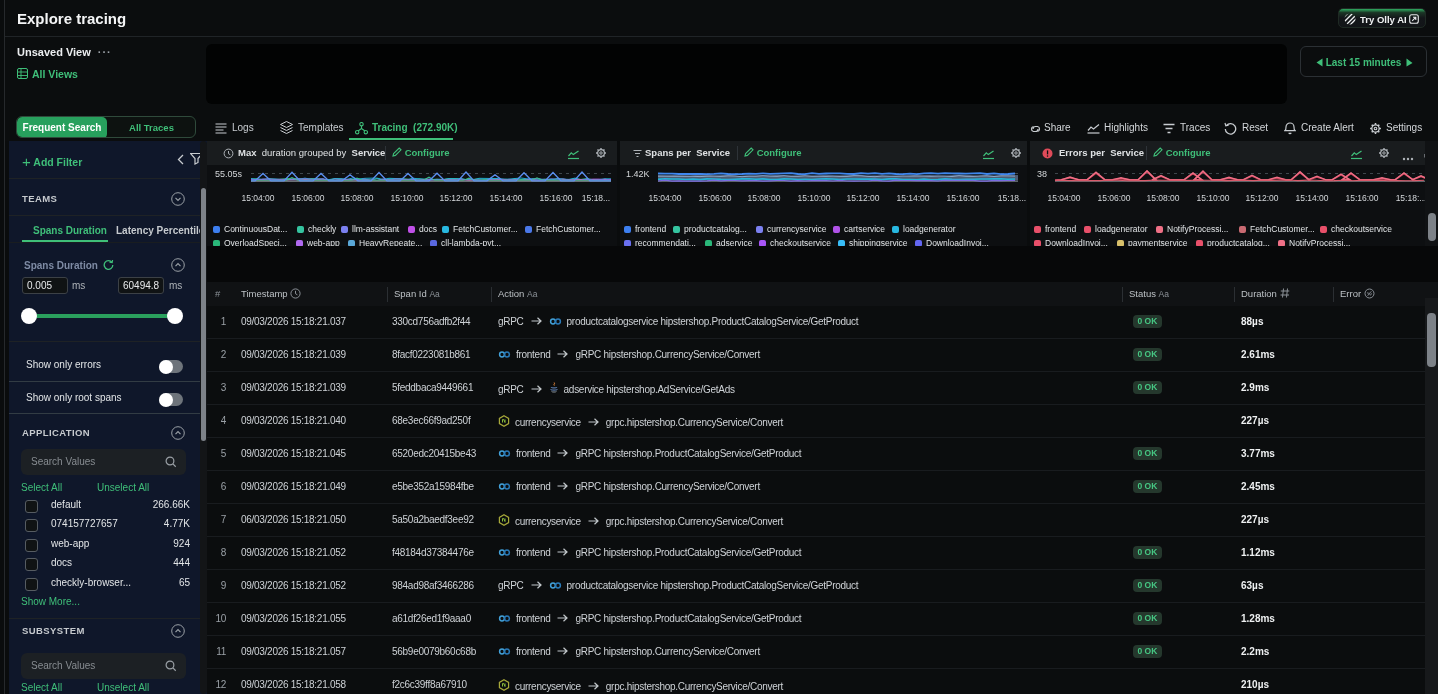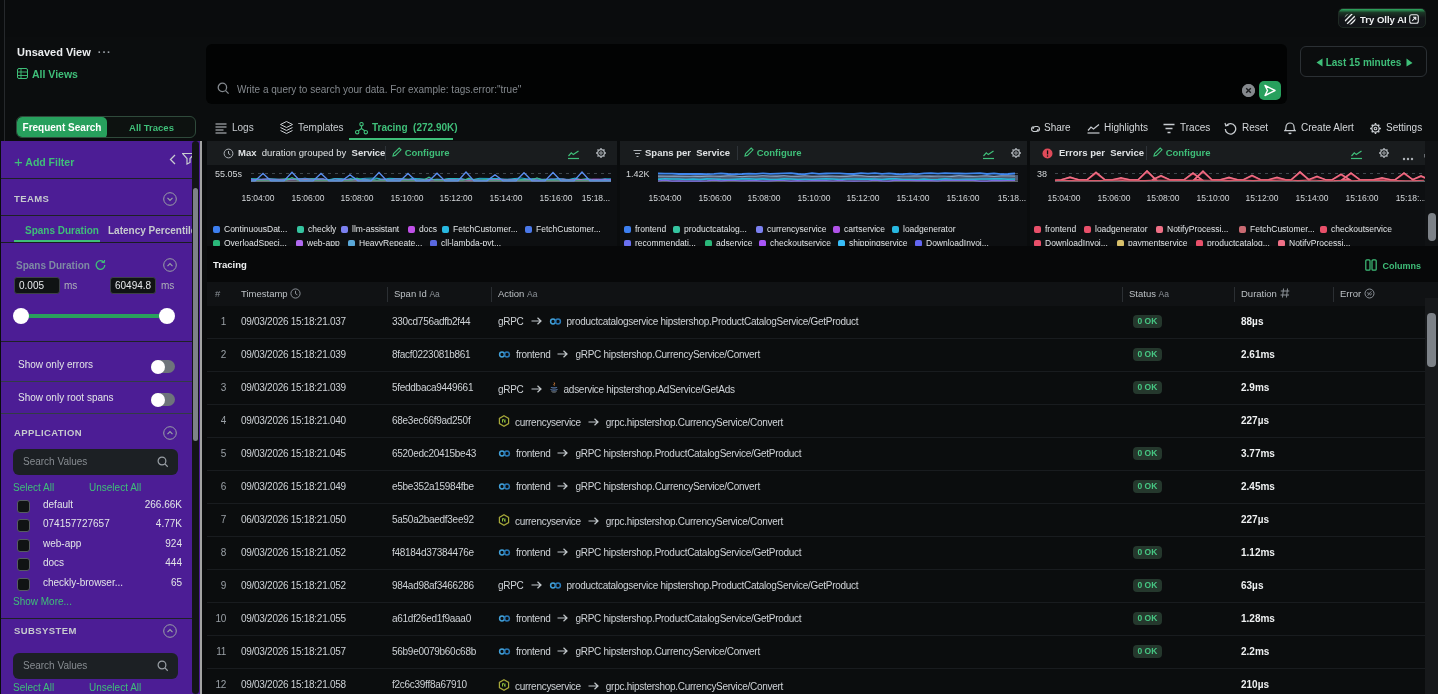--- a/index.html
+++ b/index.html
@@ -38,21 +38,21 @@
 
 #row3 { left:5px; top:110px; width:1433px; height:31px; background:#0b0d0e; }
 .segm { position:absolute; left:11px; top:6px; width:180px; height:22px; border:1px solid #2f4a3b; border-radius:6px; background:#0d1210; overflow:hidden; }
 .segm .a { position:absolute; left:0; top:0; width:90px; height:22px; background:#27a05d; border-radius:5px; color:#fff; font-size:10px; font-weight:bold; text-align:center; line-height:21px; }
 .segm .b { position:absolute; left:90px; top:0; width:89px; height:22px; color:#3fbf79; font-size:9.5px; font-weight:bold; text-align:center; line-height:21px; }
 .tb { position:absolute; top:12px; font-size:10px; color:#c8ccd0; }
 .tb.active { color:#3fbf79; font-weight:bold; }
 .tbu { position:absolute; left:344px; top:28px; width:104px; height:2px; background:#3fbf79; }
 .tool { position:absolute; top:12px; font-size:10px; color:#d4d7da; }
 
-#sidebar { left:1px; top:141px; width:201px; height:553px; background:#4c1d95; border-right:2px solid #a3a3a3; }
+#sidebar { left:9px; top:141px; width:201px; height:553px; background:#0f172a; border-right:2px solid #a3a3a3; }
 #sidebar .sb-scroll { position:absolute; left:191px; top:0px; width:7px; height:553px; background:#131517; border-radius:4px; }
 #sidebar .sb-thumb { position:absolute; left:192px; top:47px; width:5px; height:253px; background:#7d8288; border-radius:3px; }
 .addfilter { position:absolute; left:13px; top:12px; font-size:10.5px; font-weight:bold; color:#3fbf79; }
 .hr { position:absolute; left:0; width:191px; height:1px; background:#1e2225; }
 .sechdr { position:absolute; left:13px; font-size:9.5px; font-weight:bold; color:#c6cace; letter-spacing:0.4px; }
 .ftab1 { position:absolute; left:24px; top:84px; color:#3fbf79; font-size:10px; font-weight:bold; }
 .ftab2x { position:absolute; left:107px; top:84px; color:#c6cace; font-size:10px; font-weight:bold; }
 .ftabu { position:absolute; left:13px; top:99px; width:86px; height:2px; background:#3fbf79; }
 .sdlabel { position:absolute; left:15px; top:118px; font-size:10px; font-weight:bold; color:#7e8ba4; }
 .msbox { position:absolute; top:136px; width:46px; height:17px; border:1px solid #3c4146; border-radius:3px; background:#101314; color:#e8eaec; font-size:10px; line-height:15px; padding-left:4px; }
@@ -94,44 +94,30 @@
 .badge { position:absolute; left:926px; top:9px; height:13px; padding:0 4.5px; border-radius:4px; color:#46c783; background:#25382d; font-size:8.5px; font-weight:bold; line-height:13px; letter-spacing:0; }
 .dur { position:absolute; left:1034px; top:10px; font-weight:bold; color:#eef0f1; letter-spacing:0; }
 #vscroll { position:absolute; left:1218px; top:52px; width:13px; height:396px; background:#17191b; }
 #vscroll .th { position:absolute; left:2px; top:15px; width:9px; height:54px; background:#7d8288; border-radius:4px; }
 .icn { display:inline-block; vertical-align:-1px; }
 </style>
 </head>
 <body>
 <div id="app">
 <div class="abs" id="leftline"></div>
+<div class="abs" id="hdr">
+      <div class="title">Explore tracing</div>
+    </div>
 <div class="abs" id="zone2">
   <div class="usv">Unsaved View<span class="dots">···</span></div>
   <div class="allviews"><svg class="icn" width="11" height="11" viewBox="0 0 11 11" style="margin-right:4px">
           <rect x="0.5" y="0.5" width="10" height="10" rx="1.5" fill="none" stroke="#3fbf79"></rect>
           <path d="M4 0.5v10M0.5 4h10M0.5 7.5h10" stroke="#3fbf79" stroke-width="0.9"></path>
         </svg>All Views</div>
   <div id="qbar">
-    <div class="qrow2">
-      <div class="qph"><svg class="icn" width="13" height="13" viewBox="0 0 13 13" style="margin-right:7px;vertical-align:-2px">
-              <circle cx="5.4" cy="5.4" r="4.2" fill="none" stroke="#84898e" stroke-width="1.3"></circle>
-              <path d="M8.6 8.6l3 3" stroke="#84898e" stroke-width="1.3"></path>
-            </svg>Write a query to search your data. For example: tags.error:"true"</div>
-      <div class="qx">
-            <svg width="13" height="13" viewBox="0 0 13 13">
-              <circle cx="6.5" cy="6.5" r="6.5" fill="#85898d"></circle>
-              <path d="M4.2 4.2l4.6 4.6M8.8 4.2l-4.6 4.6" stroke="#1a1c1e" stroke-width="1.4"></path>
-            </svg>
-          </div>
-      <div class="qsend">
-            <svg width="22" height="19" viewBox="0 0 22 19">
-              <path d="M6 4.5l10 5-10 5 2.5-5z" fill="none" stroke="#fff" stroke-width="1.4" stroke-linejoin="round"></path>
-            </svg>
-          </div>
-    </div>
   </div>
   <div id="timepick">
         <svg style="position:absolute;left:15px;top:11px" width="7" height="9" viewBox="0 0 7 9">
           <path d="M6.5 0.5v8L0.5 4.5z" fill="#3fbf79"></path>
         </svg>
         <span class="lbl">Last 15 minutes</span>
         <svg style="position:absolute;right:13px;top:11px" width="7" height="9" viewBox="0 0 7 9">
           <path d="M0.5 0.5v8l6-3.5z" fill="#3fbf79"></path>
         </svg>
       </div>
@@ -484,27 +470,20 @@
         <span style="position:absolute; left:248px"><i style="background:#ef7086"></i>NotifyProcessi...</span>
       </div>
       <div class="leg" style="top:101px; left:0; width:100%; height:12px">
         <span style="position:absolute; left:4px"><i style="background:#e8506a"></i>DownloadInvoi</span>
       </div>
 </div>
 <div class="abs" style="left:1425px; top:141px; width:13px; height:105px; background:#101214"></div>
 <div class="abs" style="left:1428px; top:213px; width:8px; height:28px; background:#7d8288; border-radius:4px"></div>
 
 <div class="abs" id="trace">
-  <div class="bar">
-        <div class="t">Tracing</div>
-        <div class="cols"><svg class="icn" width="12" height="12" viewBox="0 0 12 12" style="margin-right:5px;vertical-align:-2px">
-            <rect x="0.8" y="0.8" width="4.2" height="10.4" rx="1" fill="none" stroke="#3fbf79" stroke-width="1.2"></rect>
-            <rect x="7" y="0.8" width="4.2" height="10.4" rx="1" fill="none" stroke="#3fbf79" stroke-width="1.2"></rect>
-          </svg>Columns</div>
-      </div>
   <div id="thead">
     <span style="position:absolute; left:8px; top:6px; color:#8b9197">#</span>
     <span style="position:absolute; left:34px; top:6px">Timestamp <svg class="icn" width="11" height="11" viewBox="0 0 11 11" style="vertical-align:-2px">
             <circle cx="5.5" cy="5.5" r="4.6" fill="none" stroke="#8b9197" stroke-width="1"></circle>
             <path d="M5.5 2.8v2.9l1.9 1.1" fill="none" stroke="#8b9197" stroke-width="1"></path>
           </svg></span>
     <div class="vs" style="left:180px"></div>
     <span style="position:absolute; left:187px; top:6px">Span Id <span class="aa">Aa</span></span>
     <div class="vs" style="left:284px"></div>
     <span style="position:absolute; left:291px; top:6px">Action <span class="aa">Aa</span></span>

